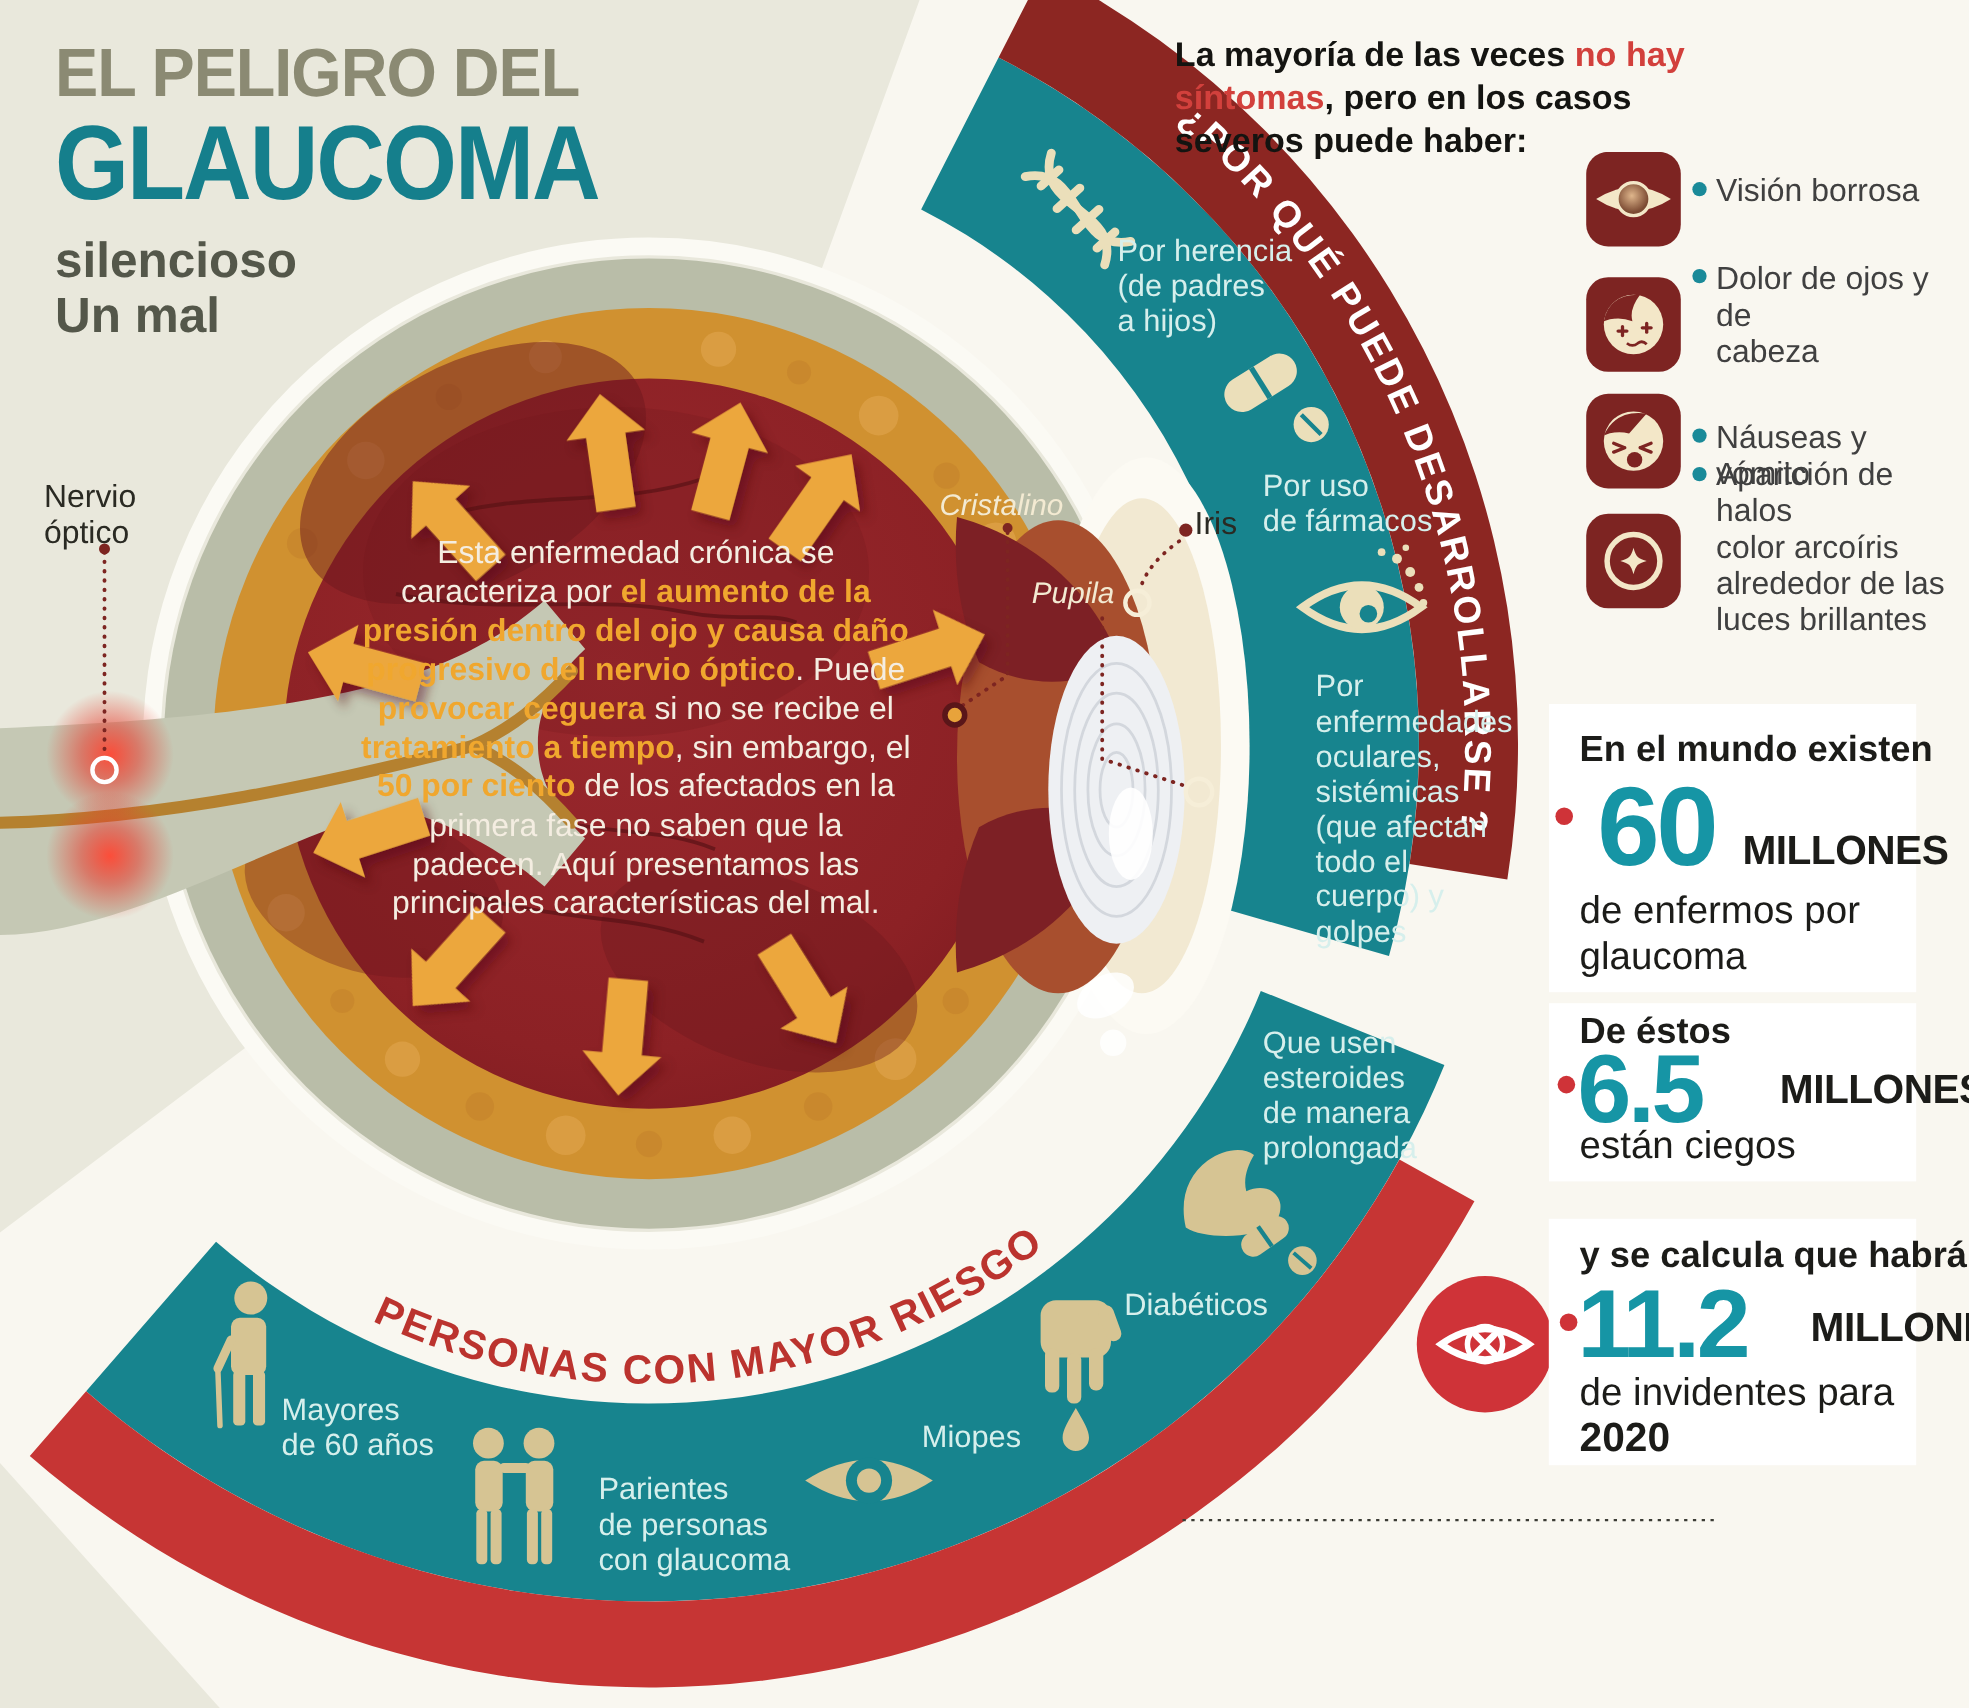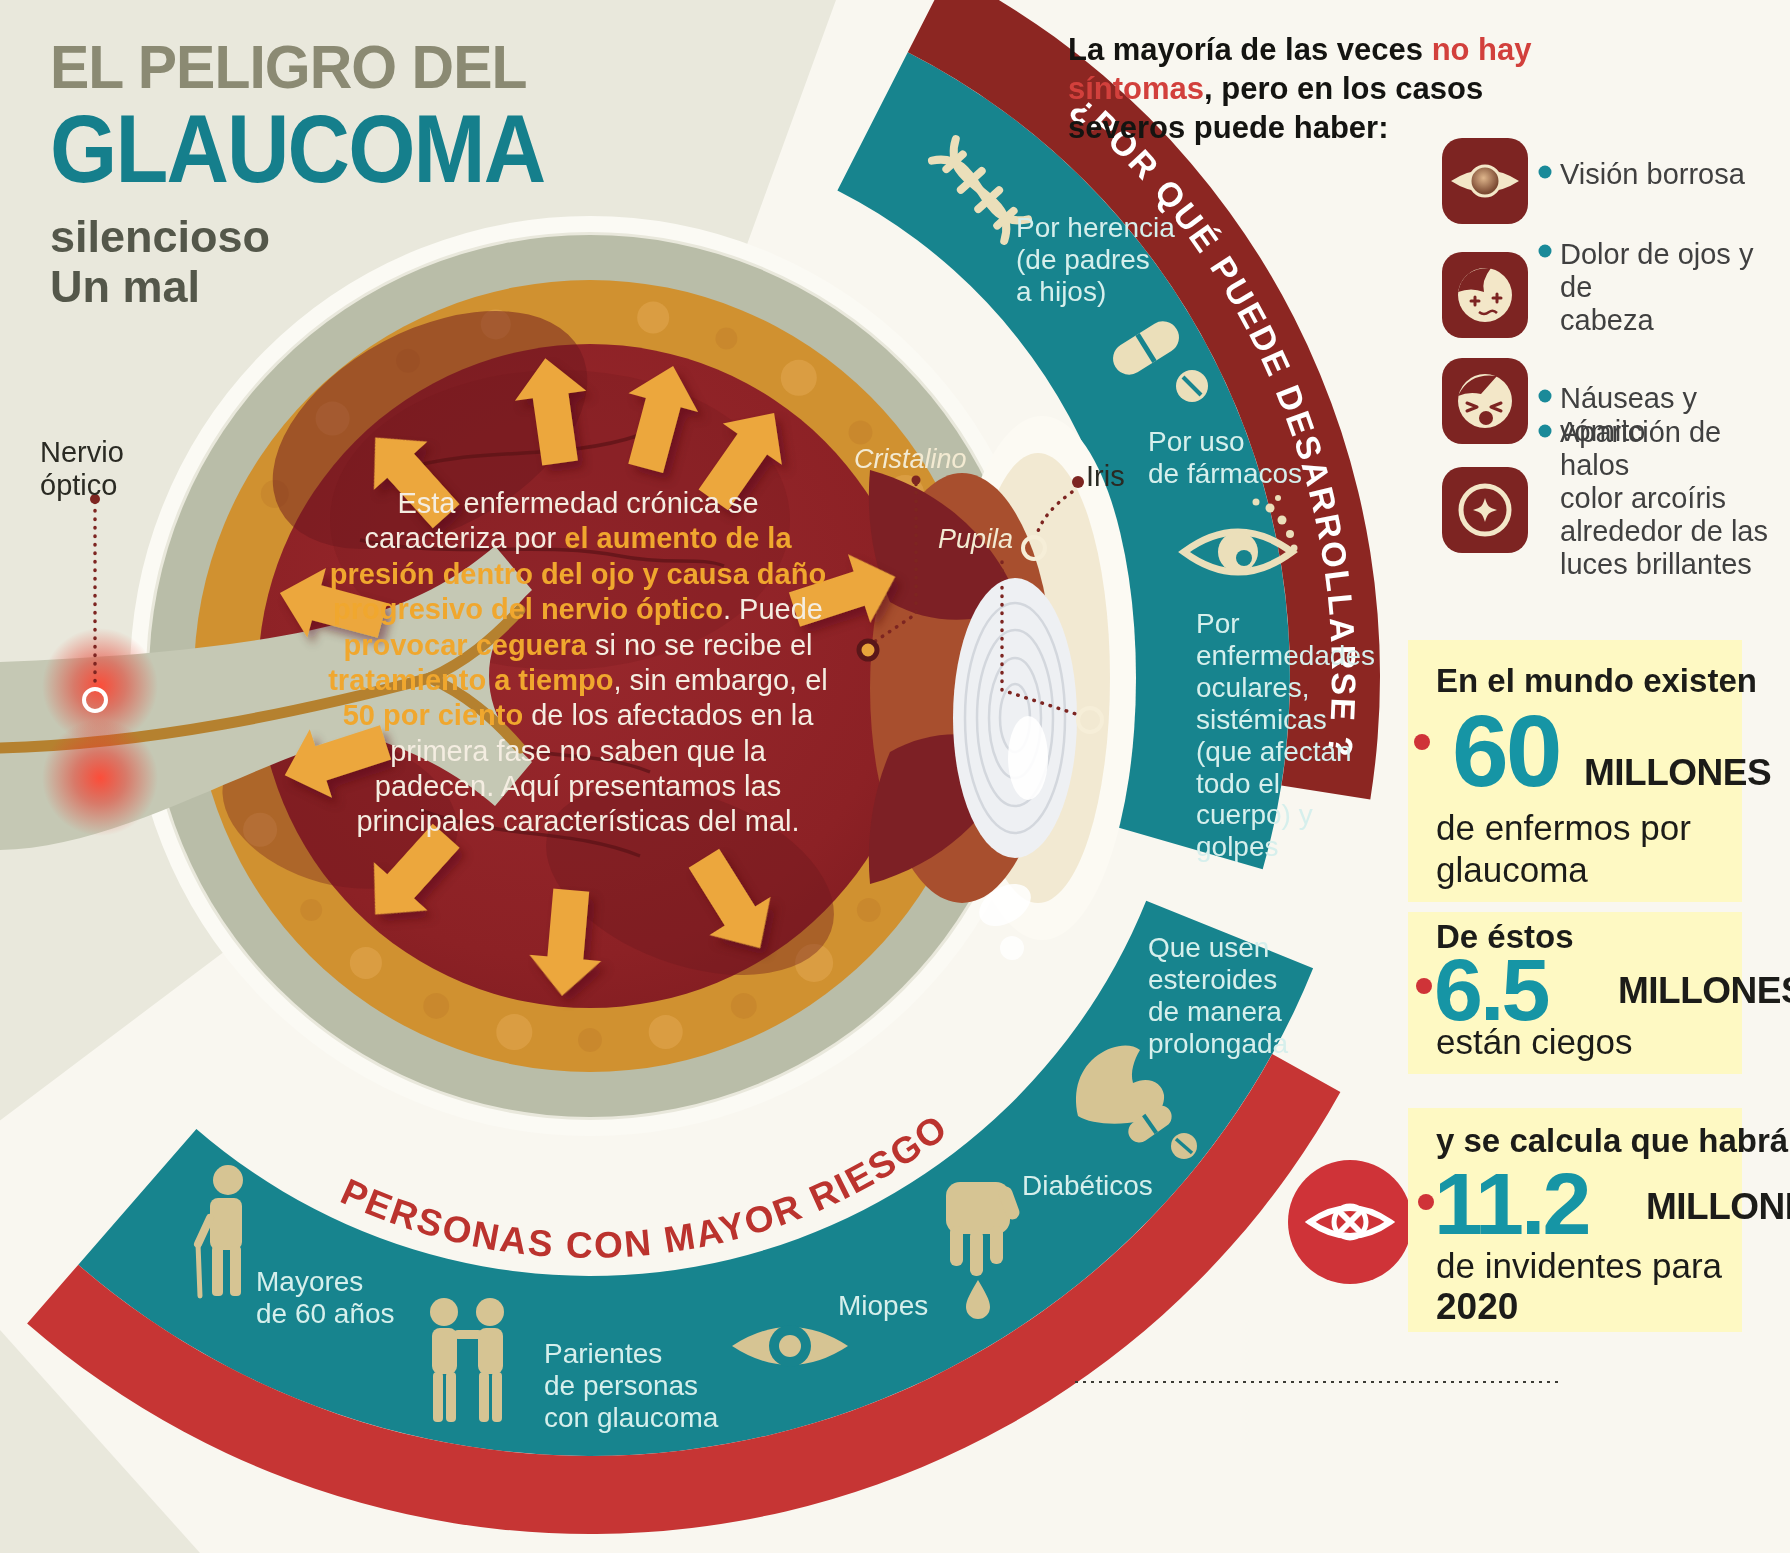--- a/index.html
+++ b/index.html
@@ -19,21 +19,21 @@
   .bt span{display:block;}
   
   .lbl-dark{position:absolute;color:#2a2a23;font-size:29px;line-height:1.15;}
   .lbl-cream{position:absolute;color:#f3ead2;font-size:27px;font-style:italic;}
   
   .symhead{width:474px;font-size:31px;font-weight:700;line-height:1.26;color:#141411;}
   .symhead .red{color:#d2403c;}
   .symrow{font-size:29px;color:#404040;line-height:33px;}
   .symrow span{display:block;}
   
-  .statbox{position:absolute;left:1408px;width:334px;background:#fef9c3;}
+  .statbox{position:absolute;left:1408px;width:334px;background:#ffffff;}
   .s-intro{position:absolute;font-size:33px;font-weight:700;color:#1c1c19;white-space:nowrap;}
   .s-num{position:absolute;font-weight:900;color:#1695a5;letter-spacing:-3px;line-height:1;}
   .s-unit{position:absolute;font-size:37px;font-weight:900;color:#1c1c19;letter-spacing:-.5px;}
   .s-desc{position:absolute;font-size:35px;color:#1c1c19;white-space:nowrap;}
   .s-year{position:absolute;font-size:37px;font-weight:900;color:#1c1c19;}
   .s-dot{position:absolute;width:16px;height:16px;border-radius:50%;background:#cf3338;}
 </style>
 </head>
 <body>
 

